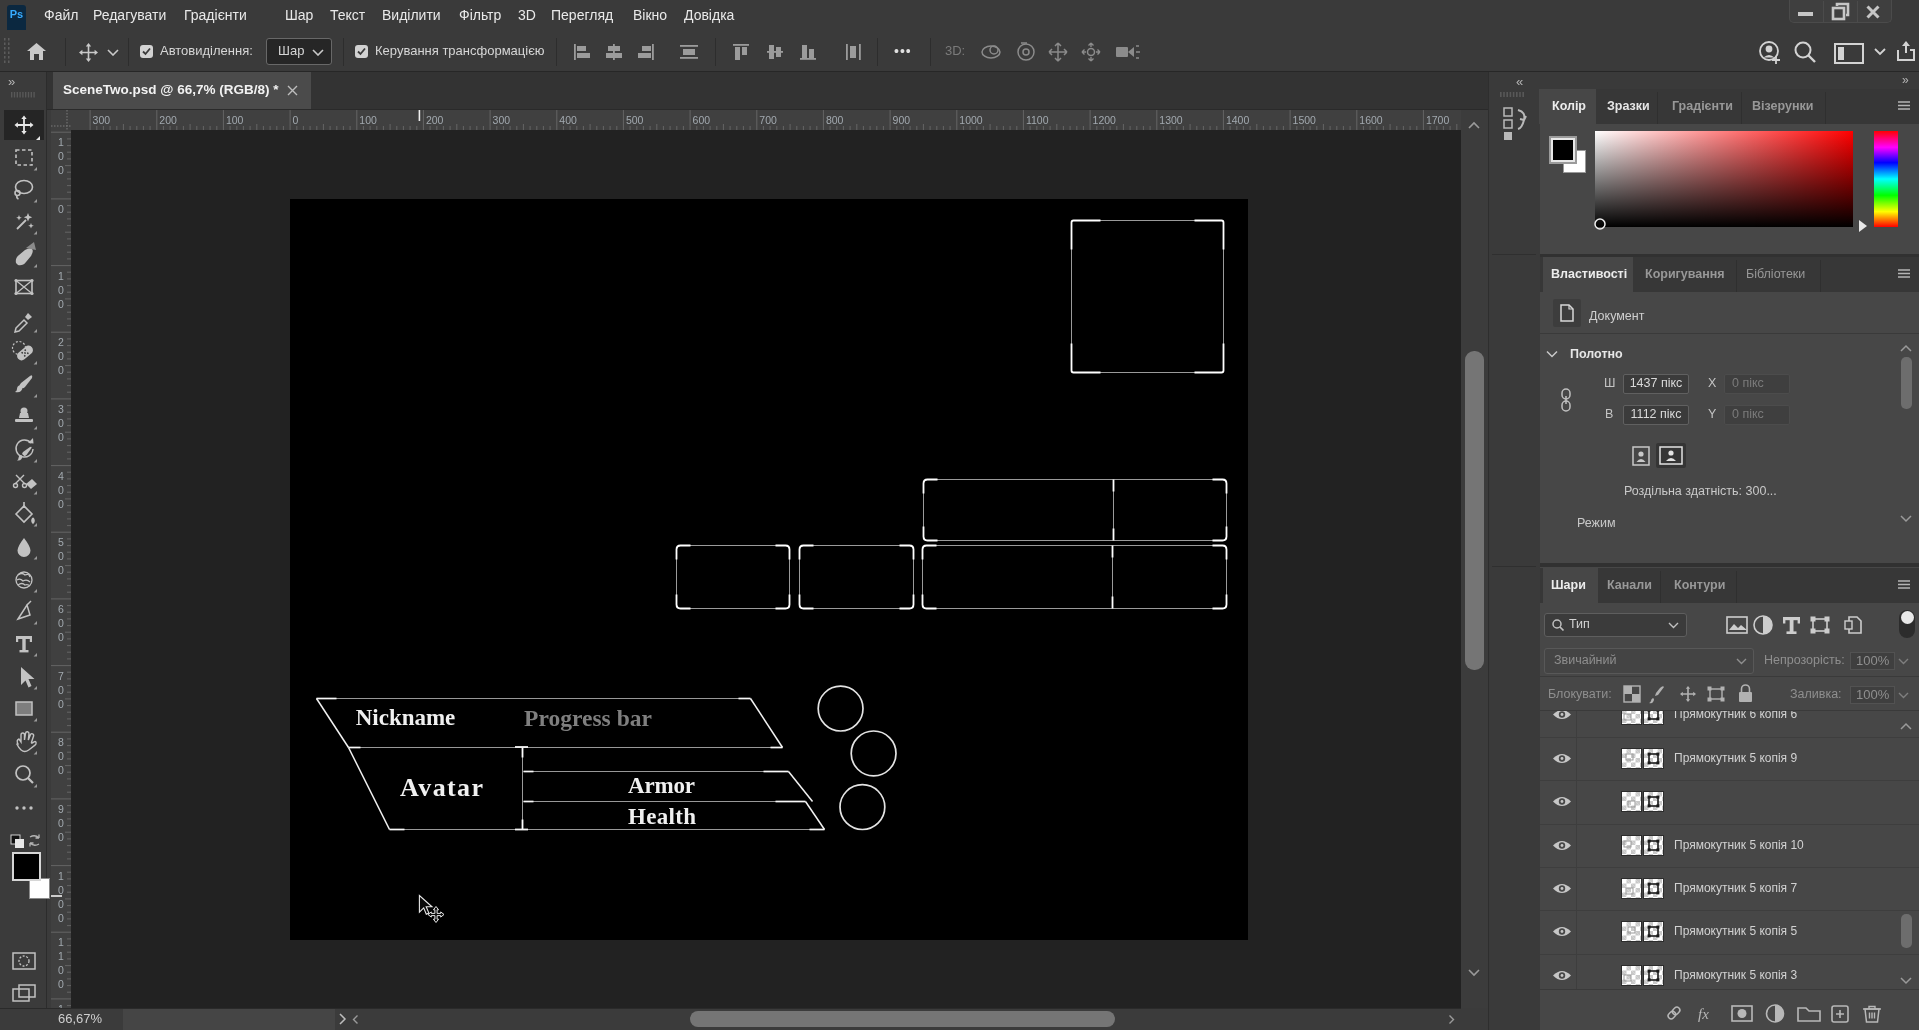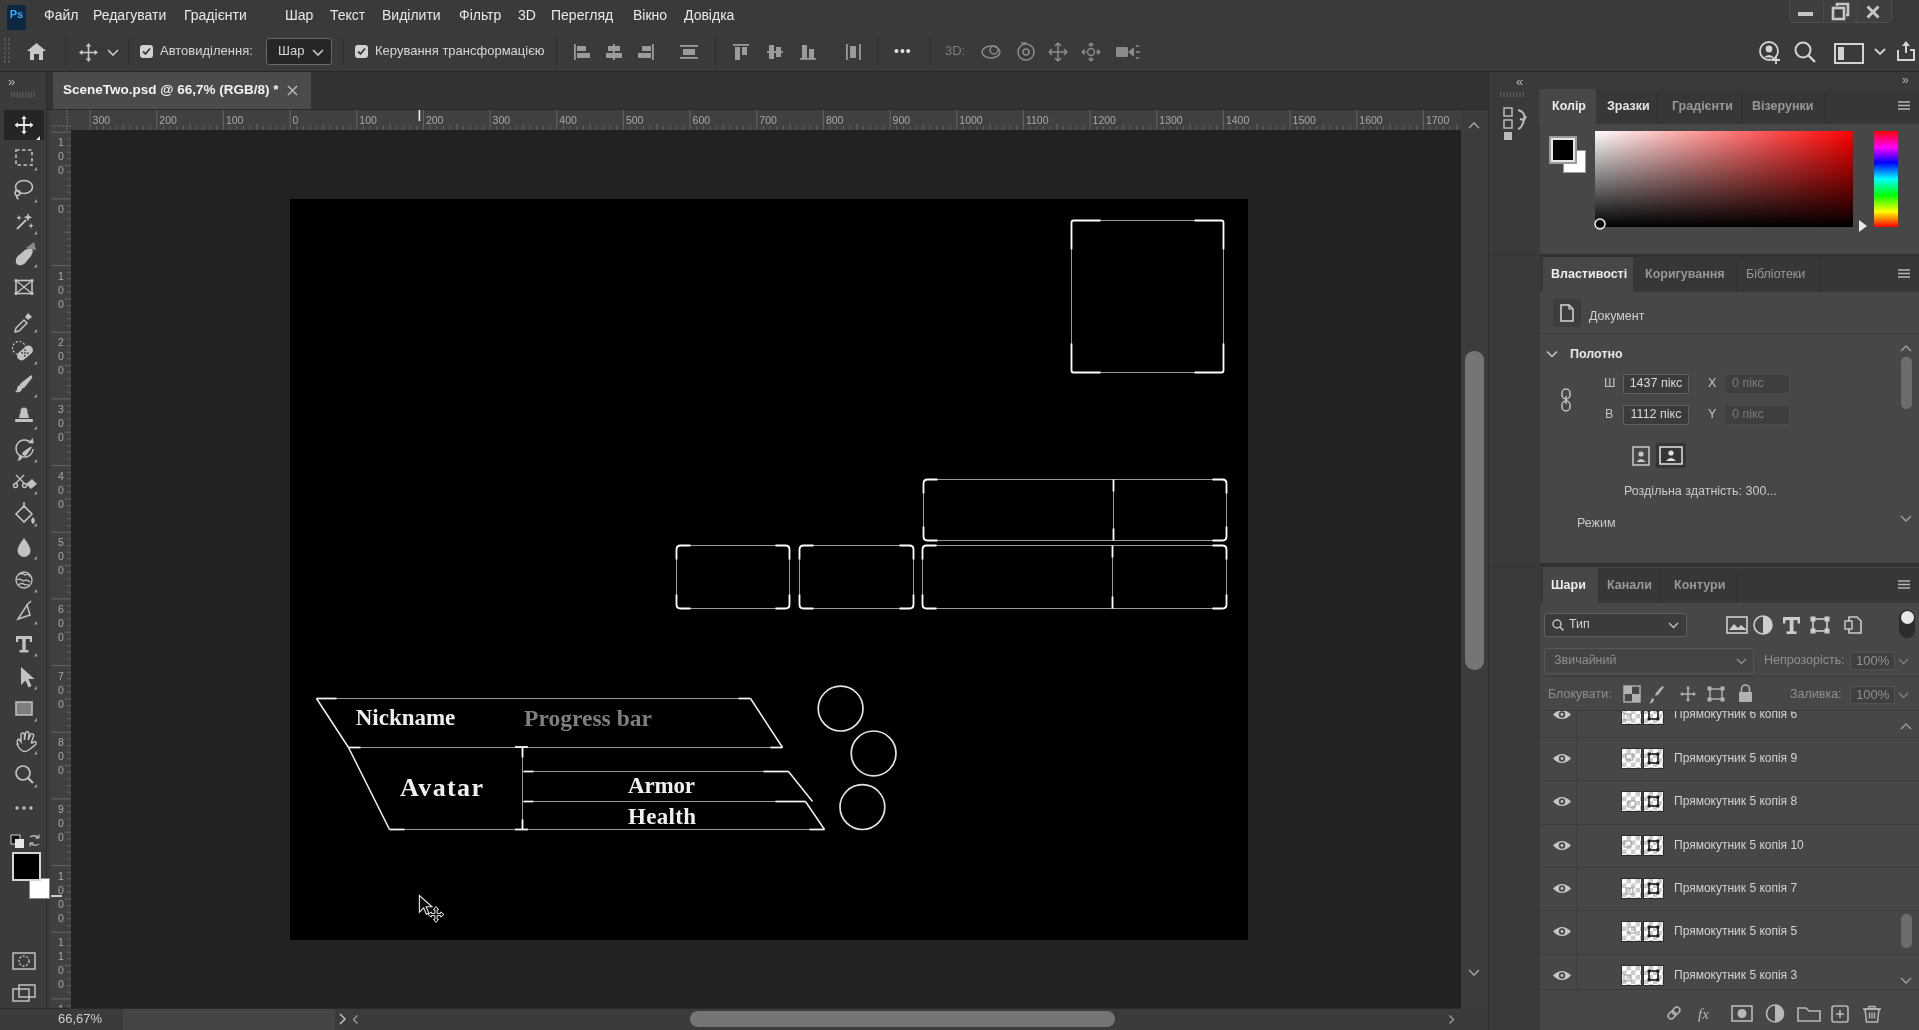--- a/index.html
+++ b/index.html
@@ -1050,21 +1050,20 @@
 <svg class="abs" style="left:82px;top:81px" width="19" height="19" viewBox="0 0 19 19">
         <rect x="6" y="9" width="7" height="6" fill="none" stroke="#9a9a9a" stroke-width="1"></rect>
       </svg>
 <svg class="abs" style="left:104px;top:81px" width="19" height="19" viewBox="0 0 19 19">
         <rect x="5" y="5" width="9" height="9" fill="none" stroke="#1a1a1a" stroke-width="1.6"></rect>
         <rect x="3.6" y="3.6" width="3" height="3" fill="#1a1a1a"></rect>
         <rect x="12.4" y="3.6" width="3" height="3" fill="#1a1a1a"></rect>
         <rect x="3.6" y="12.4" width="3" height="3" fill="#1a1a1a"></rect>
         <rect x="12.4" y="12.4" width="3" height="3" fill="#1a1a1a"></rect>
       </svg>
-<div class="abs" style="left:134px;top:69px;width:220px;height:43.4px;line-height:43.4px;color:#d2d2d2;font-size:12px;white-space:nowrap;">Прямокутник 5 копія 8</div>
 <div class="abs" style="left:0;top:156.00000000000003px;width:379px;height:1px;background:#3e3e3e;"></div>
 <svg class="abs" style="left:12px;top:127px" width="20" height="15" viewBox="0 0 20 15">
         <path d="M1 7.5 Q10 -1.5 19 7.5 Q10 16.5 1 7.5 Z" fill="#c6c6c6"></path>
         <circle cx="10" cy="7.5" r="3.2" fill="#474747"></circle>
         <circle cx="10" cy="7.5" r="1.4" fill="#c6c6c6"></circle>
       </svg>
 <div class="abs" style="left:82px;top:125px;width:19px;height:19px;background-color:#fff;background-image:linear-gradient(45deg,#c8c8c8 25%,transparent 25%,transparent 75%,#c8c8c8 75%),linear-gradient(45deg,#c8c8c8 25%,transparent 25%,transparent 75%,#c8c8c8 75%);background-size:9px 9px;background-position:0 0,4.5px 4.5px;outline:1px solid #2c2c2c;"></div>
 <div class="abs" style="left:104px;top:125px;width:19px;height:19px;background-color:#fff;background-image:linear-gradient(45deg,#c8c8c8 25%,transparent 25%,transparent 75%,#c8c8c8 75%),linear-gradient(45deg,#c8c8c8 25%,transparent 25%,transparent 75%,#c8c8c8 75%);background-size:9px 9px;background-position:0 0,4.5px 4.5px;outline:1px solid #2c2c2c;"></div>
 <svg class="abs" style="left:82px;top:125px" width="19" height="19" viewBox="0 0 19 19">
         <rect x="2" y="5" width="7" height="6" fill="none" stroke="#9a9a9a" stroke-width="1"></rect>

